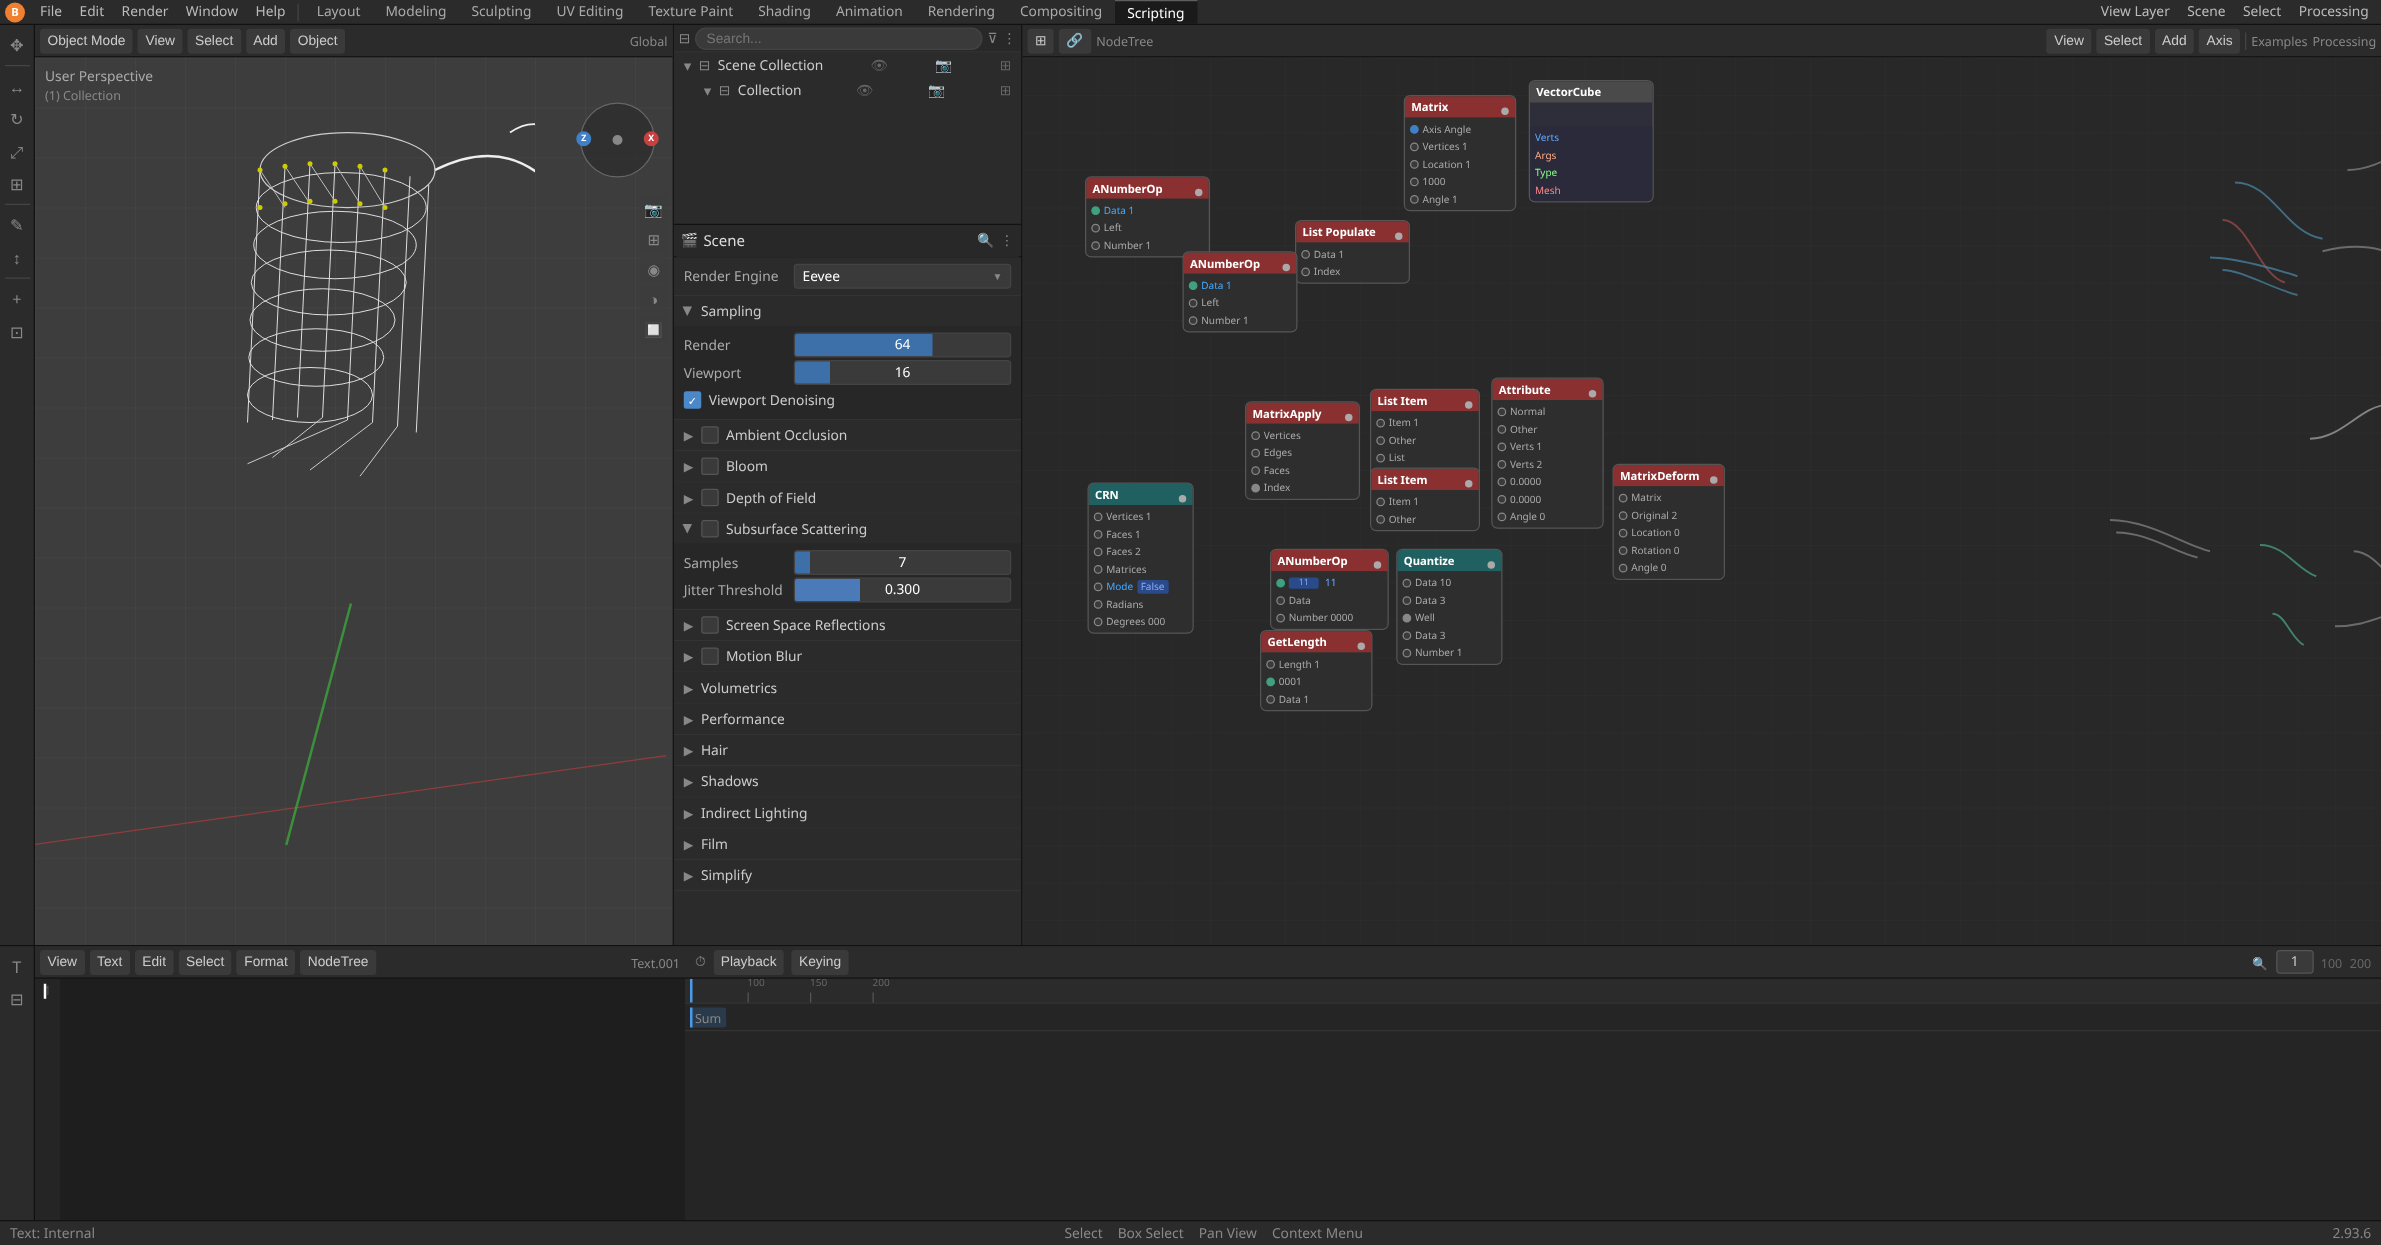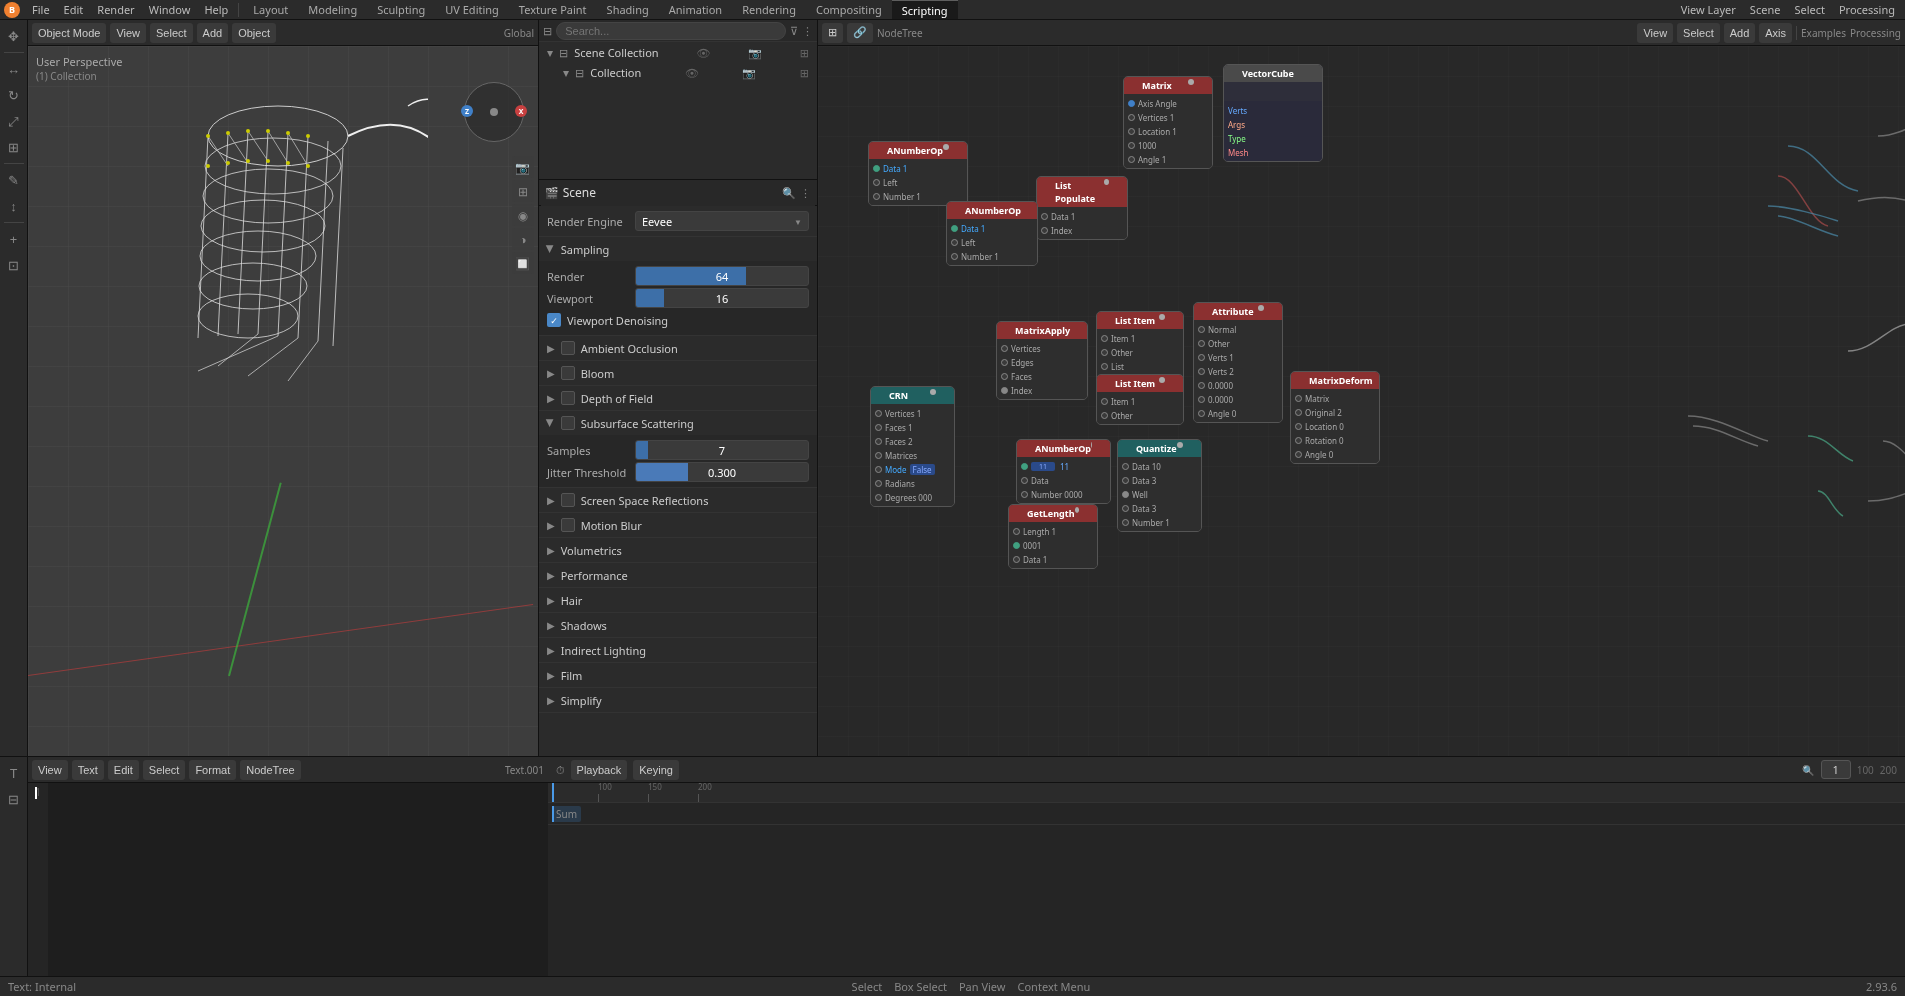--- a/index.html
+++ b/index.html
@@ -389,25 +389,25 @@
     .node {
       position: absolute;
       background: #3a3a3a;
       border: 1px solid #555;
       border-radius: 5px;
       min-width: 80px;
       font-size: 9px;
       overflow: hidden;
     }
     .node-header {
-      padding: 2px 18px;
+      padding: 2px 5px;
       font-size: 9px;
       font-weight: bold;
       color: #fff;
-      display: flex; align-items: flex-start; justify-content: space-between;
+      display: flex; align-items: flex-end; justify-content: space-between;
     }
     .node-header.red { background: #8b3030; }
     .node-header.teal { background: #206060; }
     .node-header.gray { background: #4a4a4a; }
     .node-dot {
       width: 6px; height: 6px;
       border-radius: 50%;
       background: #aaa;
     }
     .node-body {

